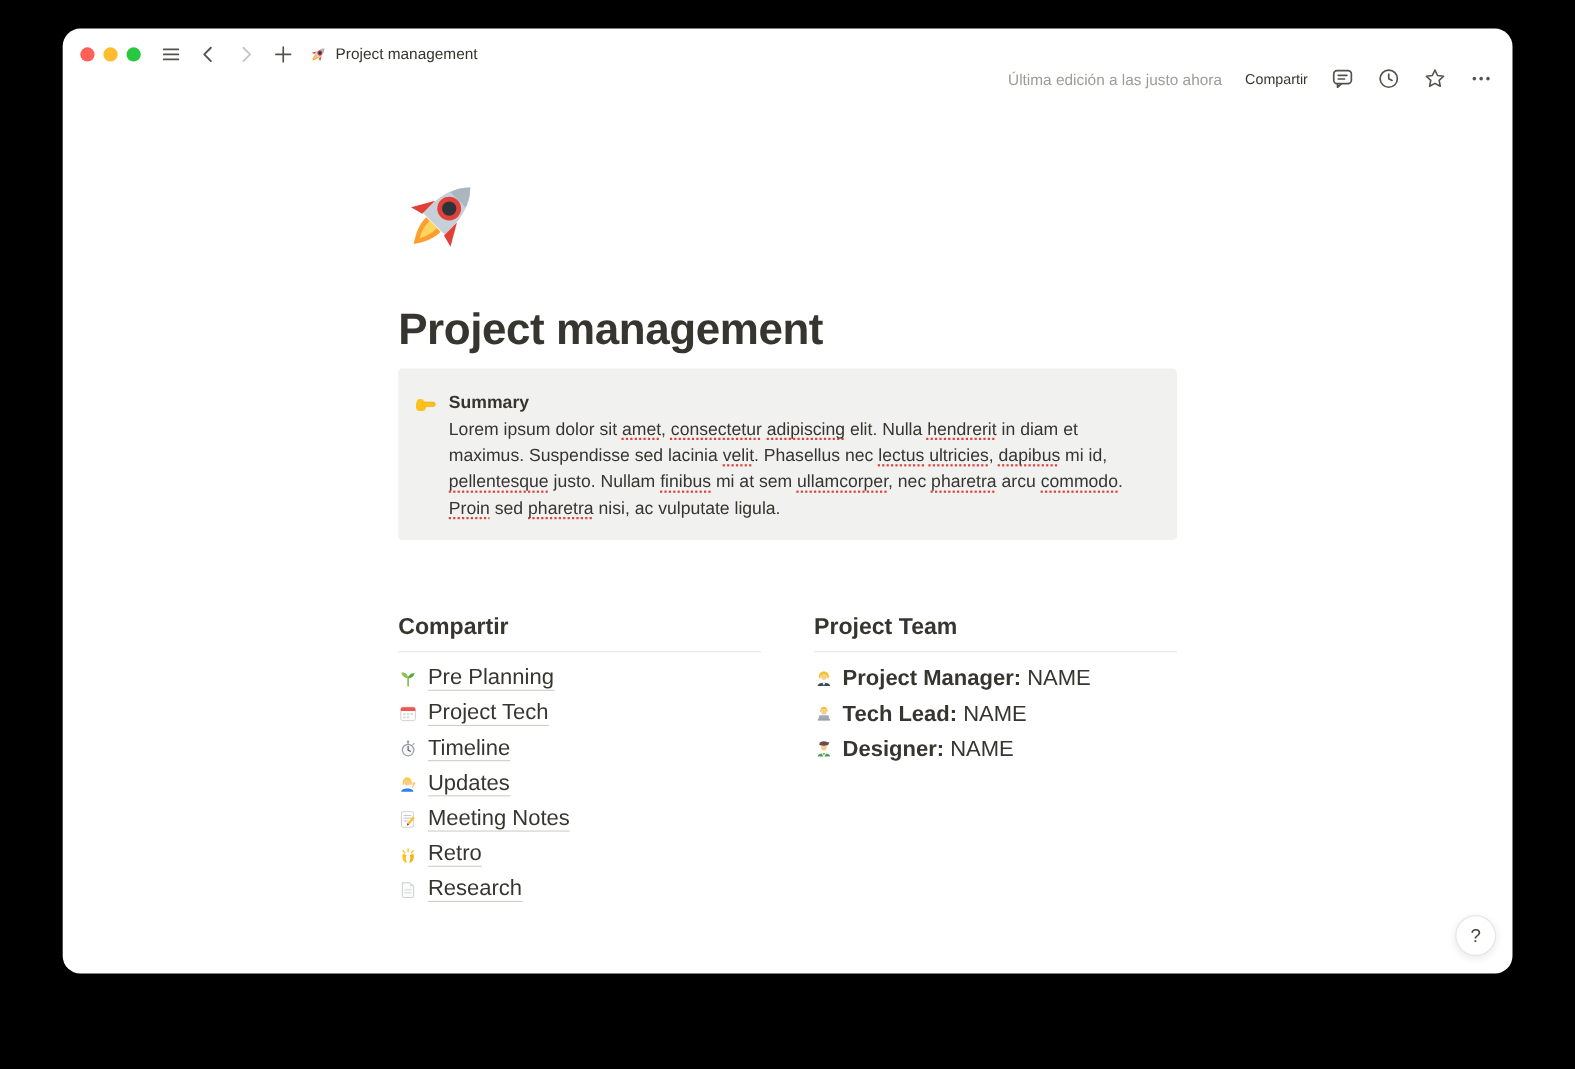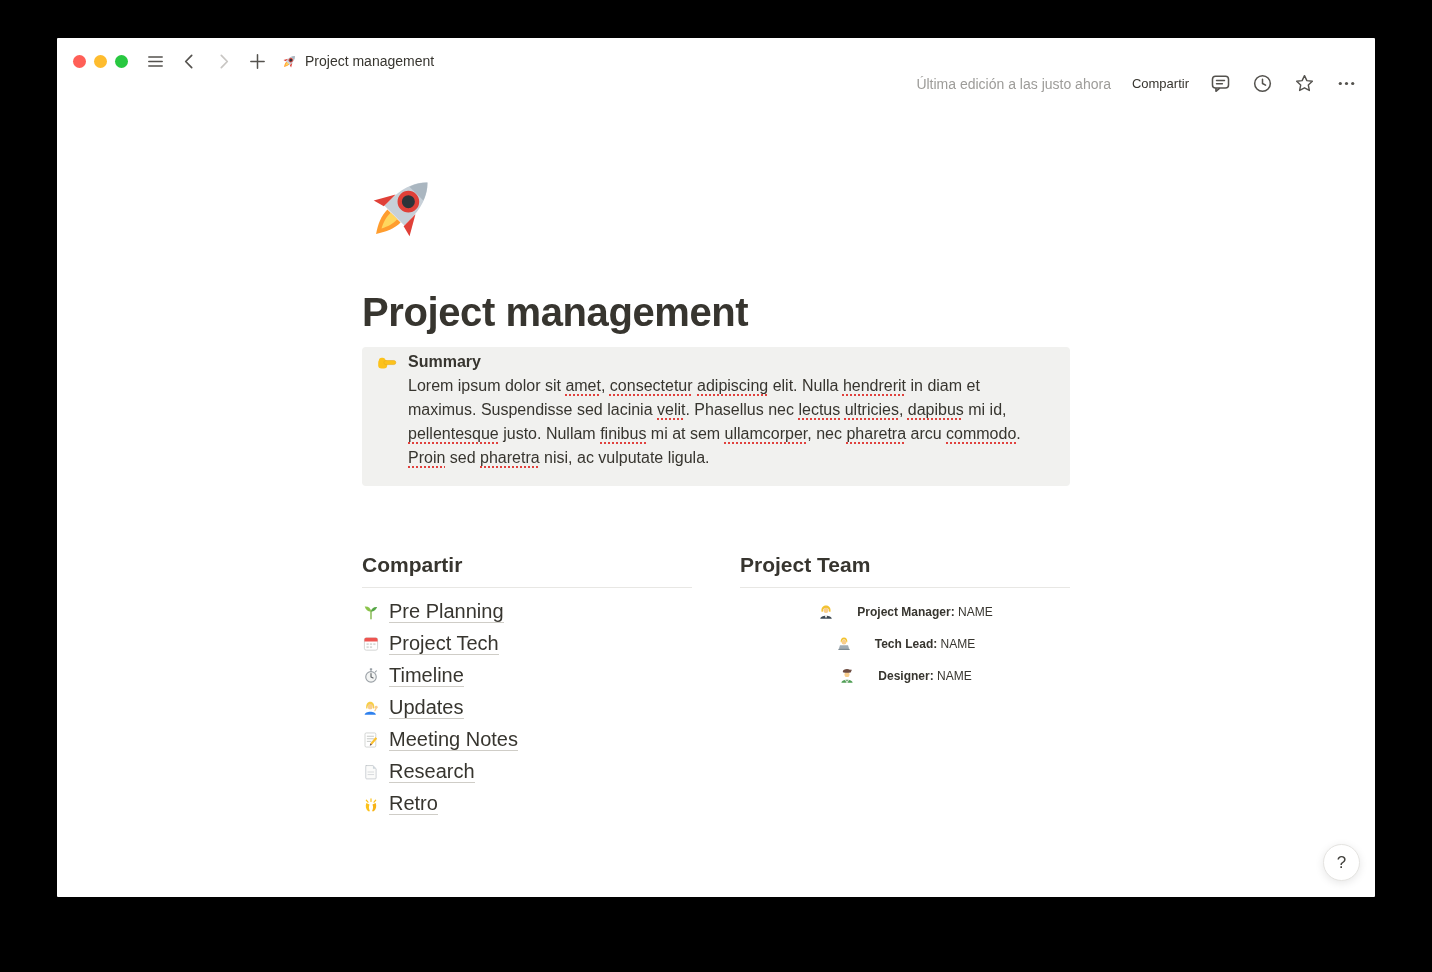--- a/index.html
+++ b/index.html
@@ -3,22 +3,22 @@
 <meta charset="utf-8">
 <style>
   :root{
     --text:#37352f; --muted:#9d9c99; --callout-bg:#f1f1ef; --spell:#e0413d;
     --divider:#e8e7e4; --link-underline:#cfcdc7; --icon-stroke:#54524e;
   }
   *{box-sizing:border-box; margin:0; padding:0;}
   html,body{width:1432px; height:972px; overflow:hidden;}
   body{background:#000; font-family:"Liberation Sans", sans-serif; color:var(--text);}
 
-  .window{position:absolute; left:57px; top:38px; width:1318px; height:859px;
-    background:#fff; border-radius:1px; overflow:hidden;}
+  .window{position:absolute; left:57px; top:26px; width:1318px; height:859px;
+    background:#fff; border-radius:16px; overflow:hidden;}
 
   
   .titlebar{height:46px; display:flex; align-items:center; padding:0 18px 0 16px;}
   .traffic-lights{display:flex; align-items:center; gap:8px; margin-right:18px;}
   .light{width:13px; height:13px; border-radius:50%; display:inline-block; cursor:pointer;}
   .tb-btn{background:none; border:none; padding:0; cursor:pointer; display:flex;
     align-items:center; justify-content:center;}
   .tb-btn svg{width:19px; height:19px; display:block;}
   .tb-nav{display:flex; align-items:center; gap:15px; margin-right:14px;}
   .tb-doc{display:flex; align-items:center; gap:7px; cursor:pointer;}
@@ -30,36 +30,36 @@
     color:var(--text); cursor:pointer; padding:0;}
   .tb-right .tb-btn svg{width:21px; height:21px;}
 
   
   .content{width:708px; margin:0 auto;}
   .page-icon{width:80px; height:80px; margin-top:84px; cursor:pointer;}
   .page-title{font-size:40px; font-weight:700; letter-spacing:-0.4px; color:var(--text);
     margin-top:40px; line-height:48px;}
 
   .callout{margin-top:11px; background:var(--callout-bg); border-radius:4px;
-    padding:3px 16px 16px 14px; display:flex; gap:10px; align-items:flex-start;}
+    padding:20px 16px 16px 14px; display:flex; gap:10px; align-items:flex-start;}
   .callout-icon{width:22px; height:22px; flex:0 0 22px; margin-top:1px;}
   .callout-body{font-size:16px; line-height:24px; max-width:640px;}
   .callout-title{font-weight:700;}
   .misspelled{text-decoration-line:underline; text-decoration-style:dotted;
     text-decoration-color:var(--spell); text-decoration-thickness:2px; text-underline-offset:3px;}
 
   .columns{display:flex; gap:48px; margin-top:66px; padding-bottom:40px;}
   .column{width:330px;}
   .col-heading{font-size:21px; font-weight:600; line-height:26px; color:var(--text);}
   .divider{height:1px; background:var(--divider); margin-top:9px;}
   .list{margin-top:8px;}
   .doc-item{display:flex; align-items:center; gap:9px; height:32px; cursor:pointer;}
   .doc-label{font-size:20px; line-height:21px; color:var(--text);
     border-bottom:1px solid var(--link-underline);}
-  .team-item{display:flex; align-items:center; gap:22px; height:32px; font-size:12px;justify-content:center;}
+  .team-item{display:flex; align-items:center; gap:8px; height:32px; font-size:20px;}
   .team-label{font-weight:700;}
   .emoji{display:inline-flex; width:18px; height:18px; flex:0 0 18px;}
   .emoji svg, .page-icon svg, .callout-icon svg, .tb-doc-icon svg{width:100%; height:100%; display:block;}
 
   .help-btn{position:absolute; right:15px; bottom:16px; width:37px; height:37px;
     border-radius:50%; background:#fff; border:1px solid #e5e4e1;
     box-shadow:0 2px 8px rgba(0,0,0,0.10); display:flex; align-items:center;
     justify-content:center; font-family:inherit; font-size:17px; color:#41403c; cursor:pointer;}
 </style>
 </head>
@@ -235,36 +235,36 @@
                     <rect x="13.1" y="7.5" width="3" height="10.6" rx="0.6" fill="#fbc02d"></rect>
                     <path d="M13.1 18.1 14.6 21 16.1 18.1Z" fill="#6d4c41"></path>
                   </g>
                 </svg>
               </span>
               <span class="doc-label">Meeting Notes</span>
             </div>
             <div class="doc-item">
               <span class="emoji">
                 <svg viewBox="0 0 24 24">
+                  <path d="M8.2 21.5C5 18.6 4.2 14.6 5.8 10.6L10 12.8C8.8 15.8 9 18.4 10.6 21.5Z" fill="#fcc21b"></path>
+                  <path d="M15.8 21.5C19 18.6 19.8 14.6 18.2 10.6L14 12.8C15.2 15.8 15 18.4 13.4 21.5Z" fill="#f7b316"></path>
+                  <path d="M12 8.6V5M8 9.6 5.8 7M16 9.6 18.2 7" stroke="#fcc21b" stroke-width="1.6" stroke-linecap="round"></path>
+                </svg>
+              </span>
+              <span class="doc-label">Retro</span>
+            </div>
+            <div class="doc-item">
+              <span class="emoji">
+                <svg viewBox="0 0 24 24">
                   <path d="M5 3.4H14.6L18.8 7.6V20a1.2 1.2 0 0 1-1.2 1.2H6.2A1.2 1.2 0 0 1 5 20V4.6A1.2 1.2 0 0 1 6.2 3.4Z" fill="#fbfbfa" stroke="#bfc4c9" stroke-width="1"></path>
                   <path d="M14.6 3.4 18.8 7.6H14.6Z" fill="#cdd5da"></path>
                   <path d="M8 12h7.6M8 15.4h7.6" stroke="#d4d7da" stroke-width="1.2" stroke-linecap="round"></path>
                 </svg>
               </span>
               <span class="doc-label">Research</span>
-            </div>
-            <div class="doc-item">
-              <span class="emoji">
-                <svg viewBox="0 0 24 24">
-                  <path d="M8.2 21.5C5 18.6 4.2 14.6 5.8 10.6L10 12.8C8.8 15.8 9 18.4 10.6 21.5Z" fill="#fcc21b"></path>
-                  <path d="M15.8 21.5C19 18.6 19.8 14.6 18.2 10.6L14 12.8C15.2 15.8 15 18.4 13.4 21.5Z" fill="#f7b316"></path>
-                  <path d="M12 8.6V5M8 9.6 5.8 7M16 9.6 18.2 7" stroke="#fcc21b" stroke-width="1.6" stroke-linecap="round"></path>
-                </svg>
-              </span>
-              <span class="doc-label">Retro</span>
             </div>
           </div>
       </div>
       <div class="column">
         <h2 class="col-heading">Project Team</h2>
         <div class="divider"></div>
         <div class="list" id="team-list">
             <div class="team-item">
               <span class="emoji">
                 <svg viewBox="0 0 24 24">

